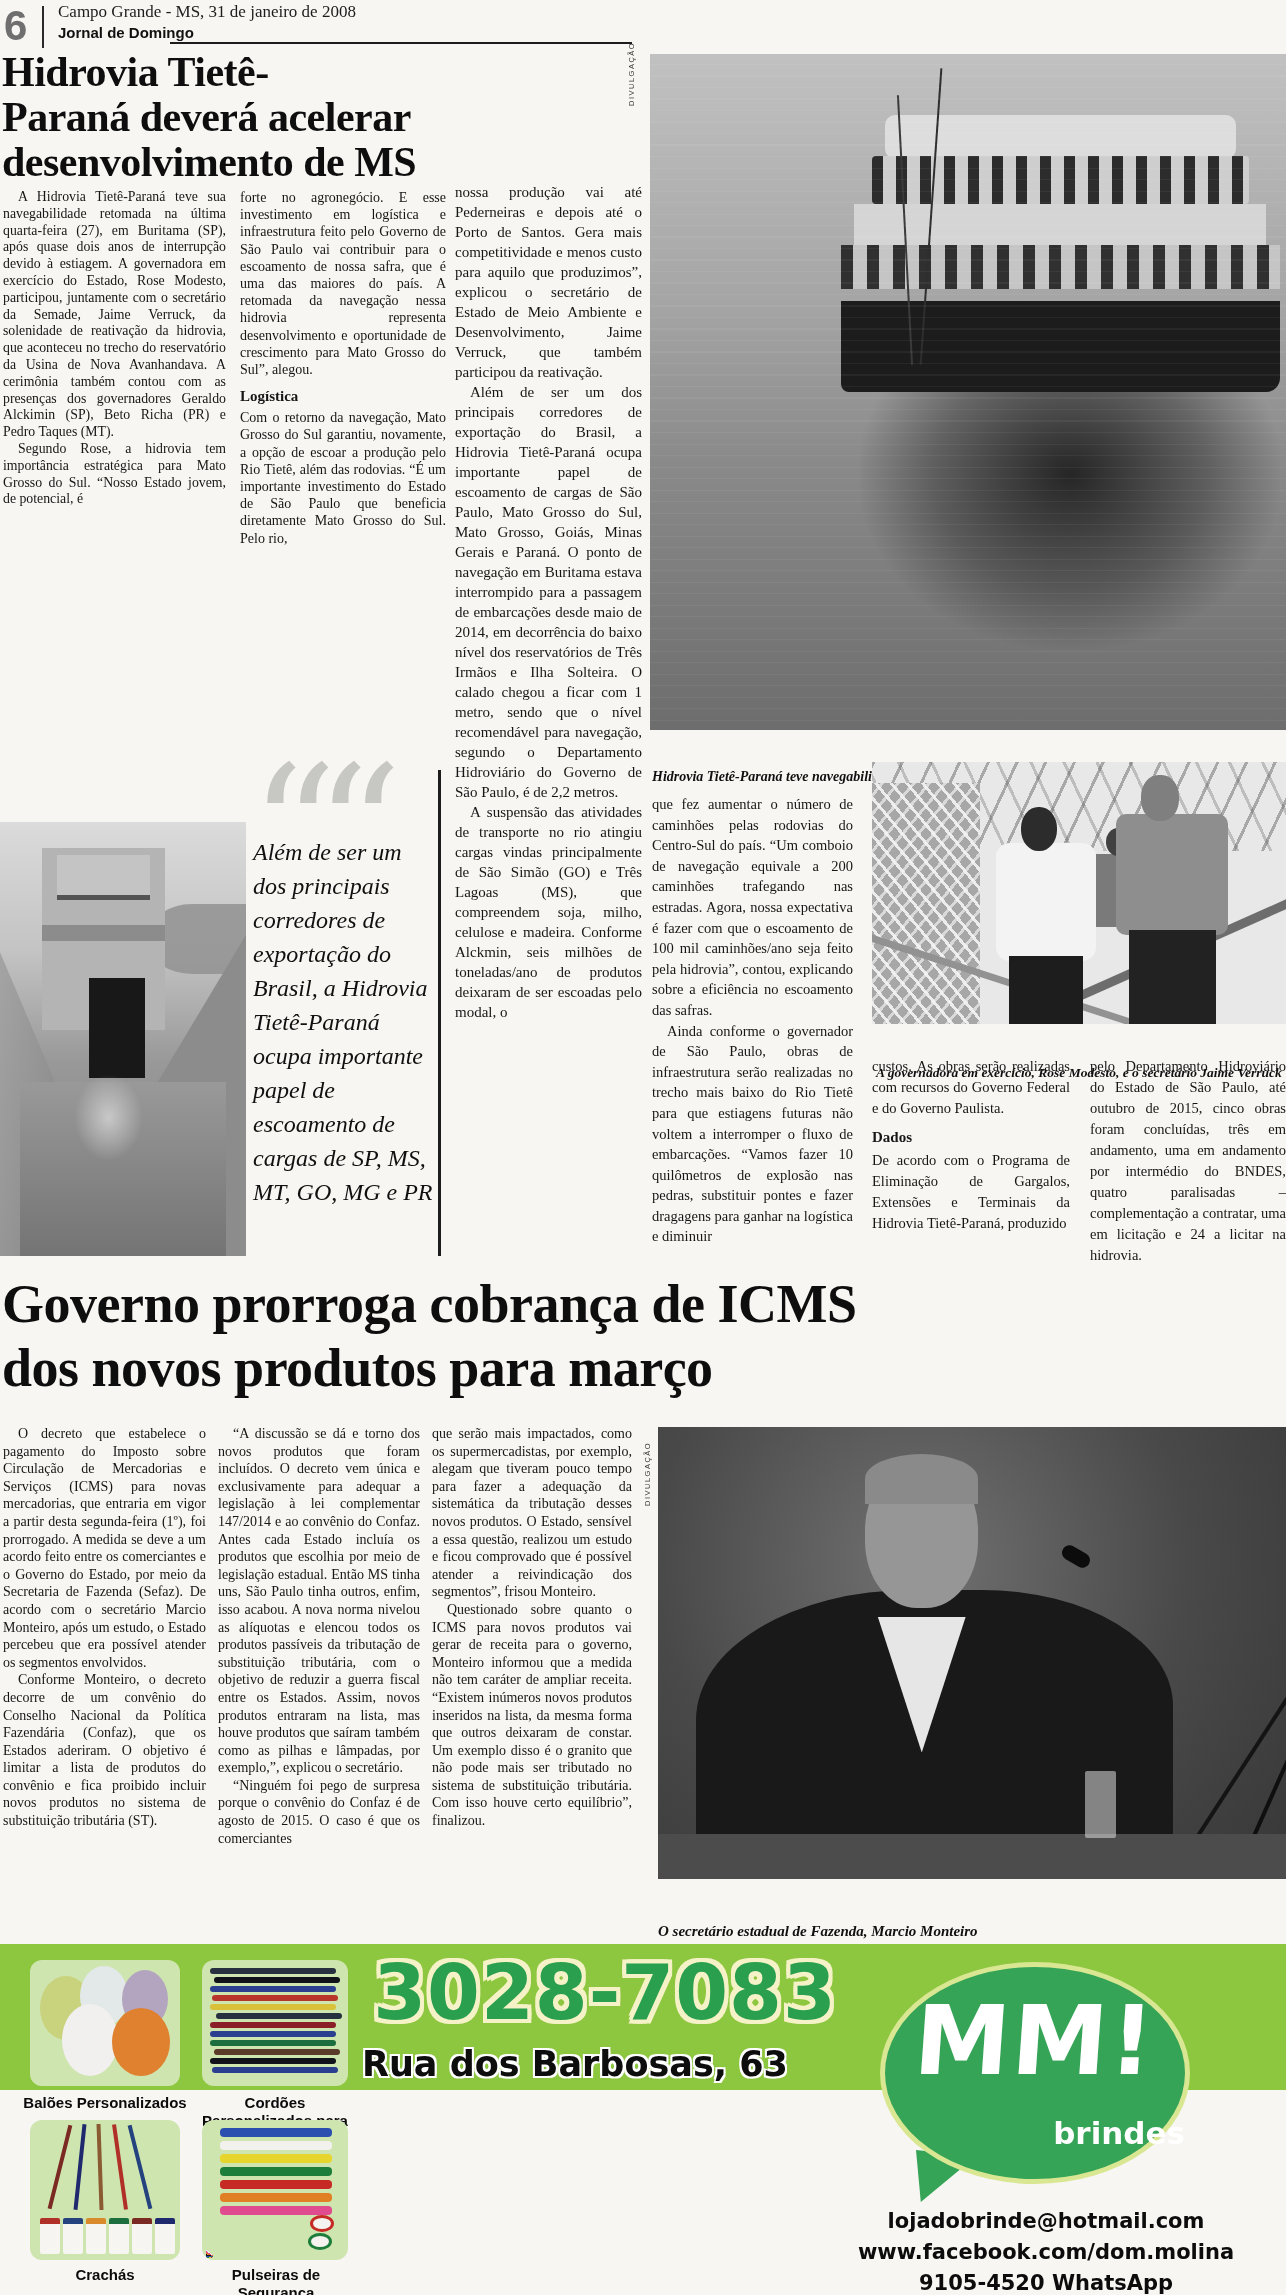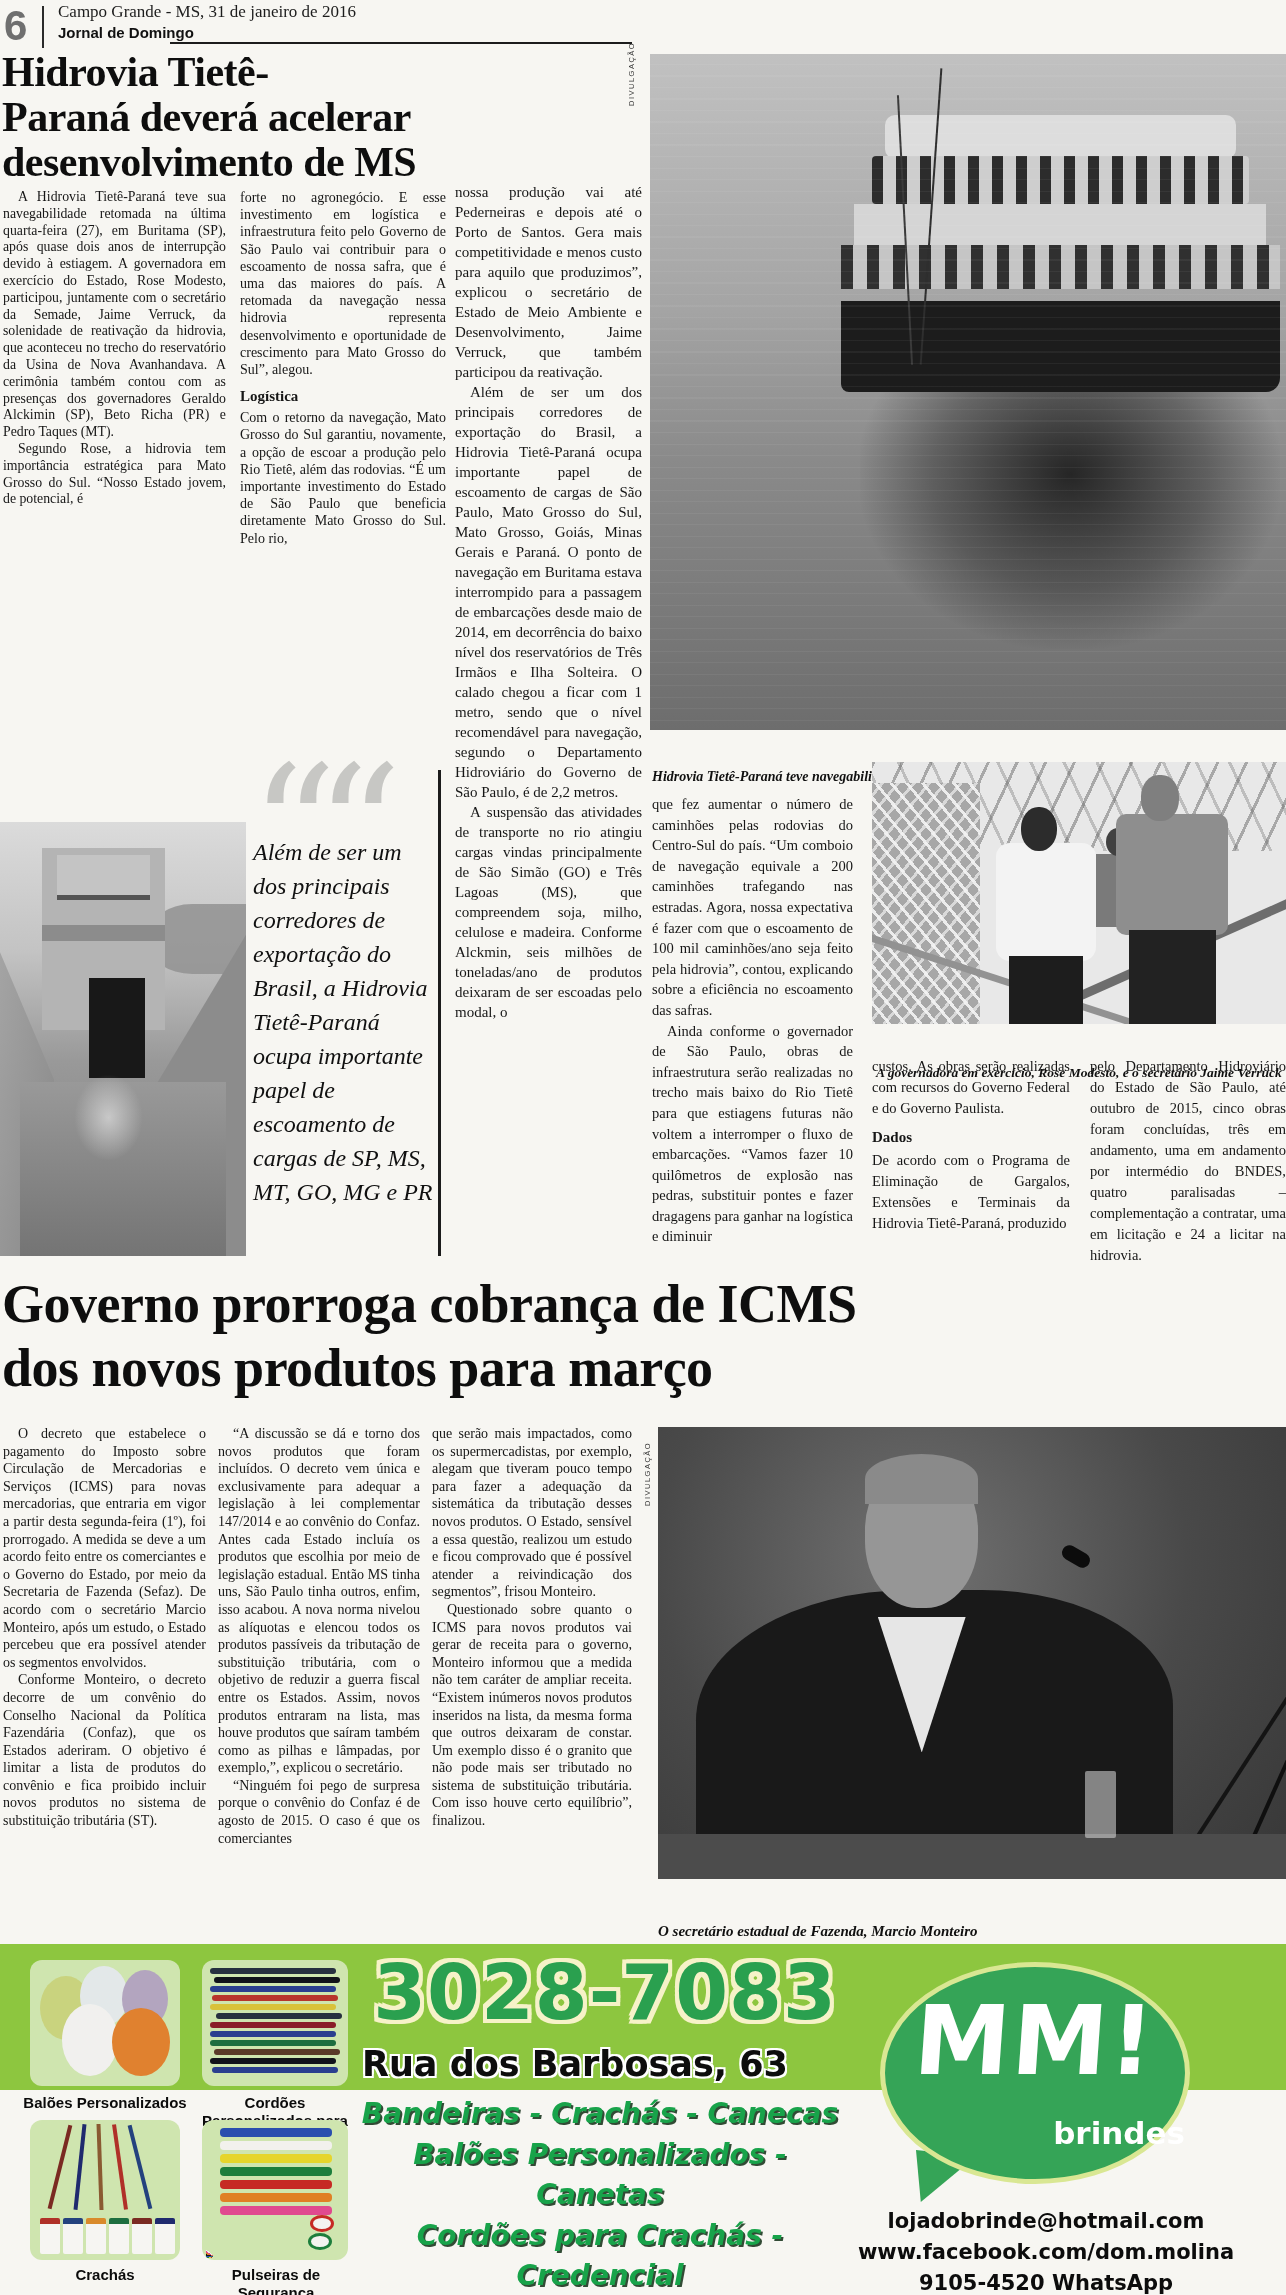--- a/index.html
+++ b/index.html
@@ -134,21 +134,21 @@
   .contacts{position:absolute;left:846px;top:2206px;width:400px;text-align:center;}
   .contacts p{margin:0;font:bold 21px "DejaVu Sans",sans-serif;color:#0c0c0c;line-height:31px;text-indent:0;}
 </style>
 </head>
 <body style="--band: #8dc63f; --phone: #2aa04f; --outline: #f6f2c8; --services: #18a34a; --bubble: #35a457; --bubble_border: #d9e793;">
 
 <div id="page">
 
   <div class="pgnum">6</div>
   <div class="hvline"></div>
-  <div class="dateline">Campo Grande - MS, 31 de janeiro de 2016</div>
+  <div class="dateline">Campo Grande - MS, 31 de janeiro de 2008</div>
   <div class="pubname">Jornal de Domingo</div>
   <div class="hrule"></div>
 
   <div class="h1">
     <div>Hidrovia Tietê-</div>
     <div>Paraná deverá acelerar</div>
     <div>desenvolvimento de MS</div>
   </div>
 
   <div class="credit" style="left:627px;top:30px;height:76px;">DIVULGAÇÃO</div>
@@ -320,25 +320,20 @@
     <div class="pulbar" style="top:73px;background:#e07f24;"></div>
     <div class="pulbar" style="top:86px;background:#e04a8f;"></div>
     <div class="pul-fan"></div>
     <div class="ring" style="right:14px;bottom:28px;"></div>
     <div class="ring" style="right:16px;bottom:10px;border-color:#1d7e3c;"></div>
   </div>
   <div class="tile-label" style="left:196px;top:2266px;width:160px;">Pulseiras de Segurança</div>
 
   <div class="phone">3028-7083</div>
   <div class="addr">Rua dos Barbosas, 63</div>
-  <div class="services">
-      <p>Bandeiras - Crachás - Canecas</p>
-      <p>Balões Personalizados - Canetas</p>
-      <p>Cordões para Crachás - Credencial</p>
-    </div>
 
   <div class="mm-tail"></div>
   <div class="mm">
     <div class="mm-text">MM!</div>
     <div class="mm-sub">brindes</div>
   </div>
   <div class="contacts">
     <p>lojadobrinde@hotmail.com</p>
     <p>www.facebook.com/dom.molina</p>
     <p>9105-4520 WhatsApp</p>

